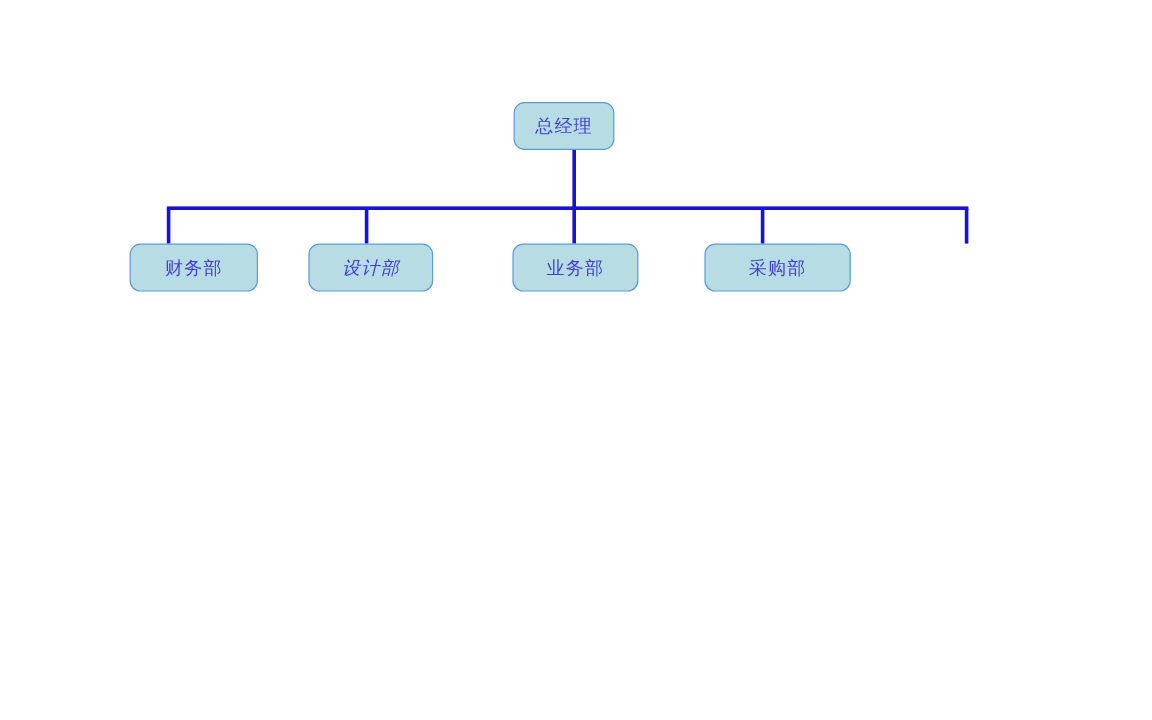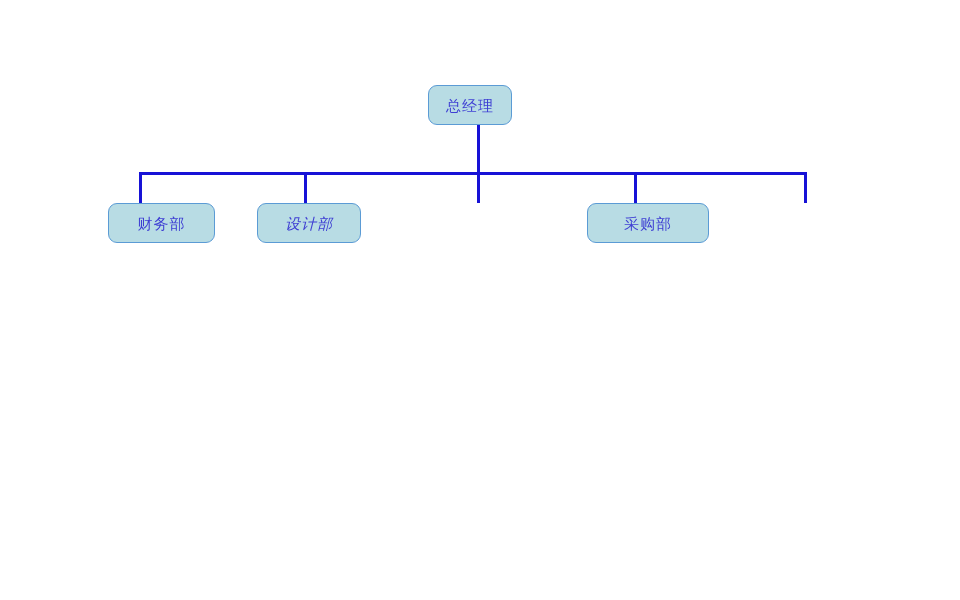--- a/index.html
+++ b/index.html
@@ -69,19 +69,22 @@
   </div>
 
   <div class="node n-c0">
     <span>财务部</span>
   </div>
 
   <div class="node n-c1">
     <span>设计部</span>
   </div>
 
+  <div class="node n-c2">
+    <span>业务部</span>
+  </div>
 
   <div class="node n-c3">
     <span>采购部</span>
   </div>
 
 
 </div>
 
 </body></html>

